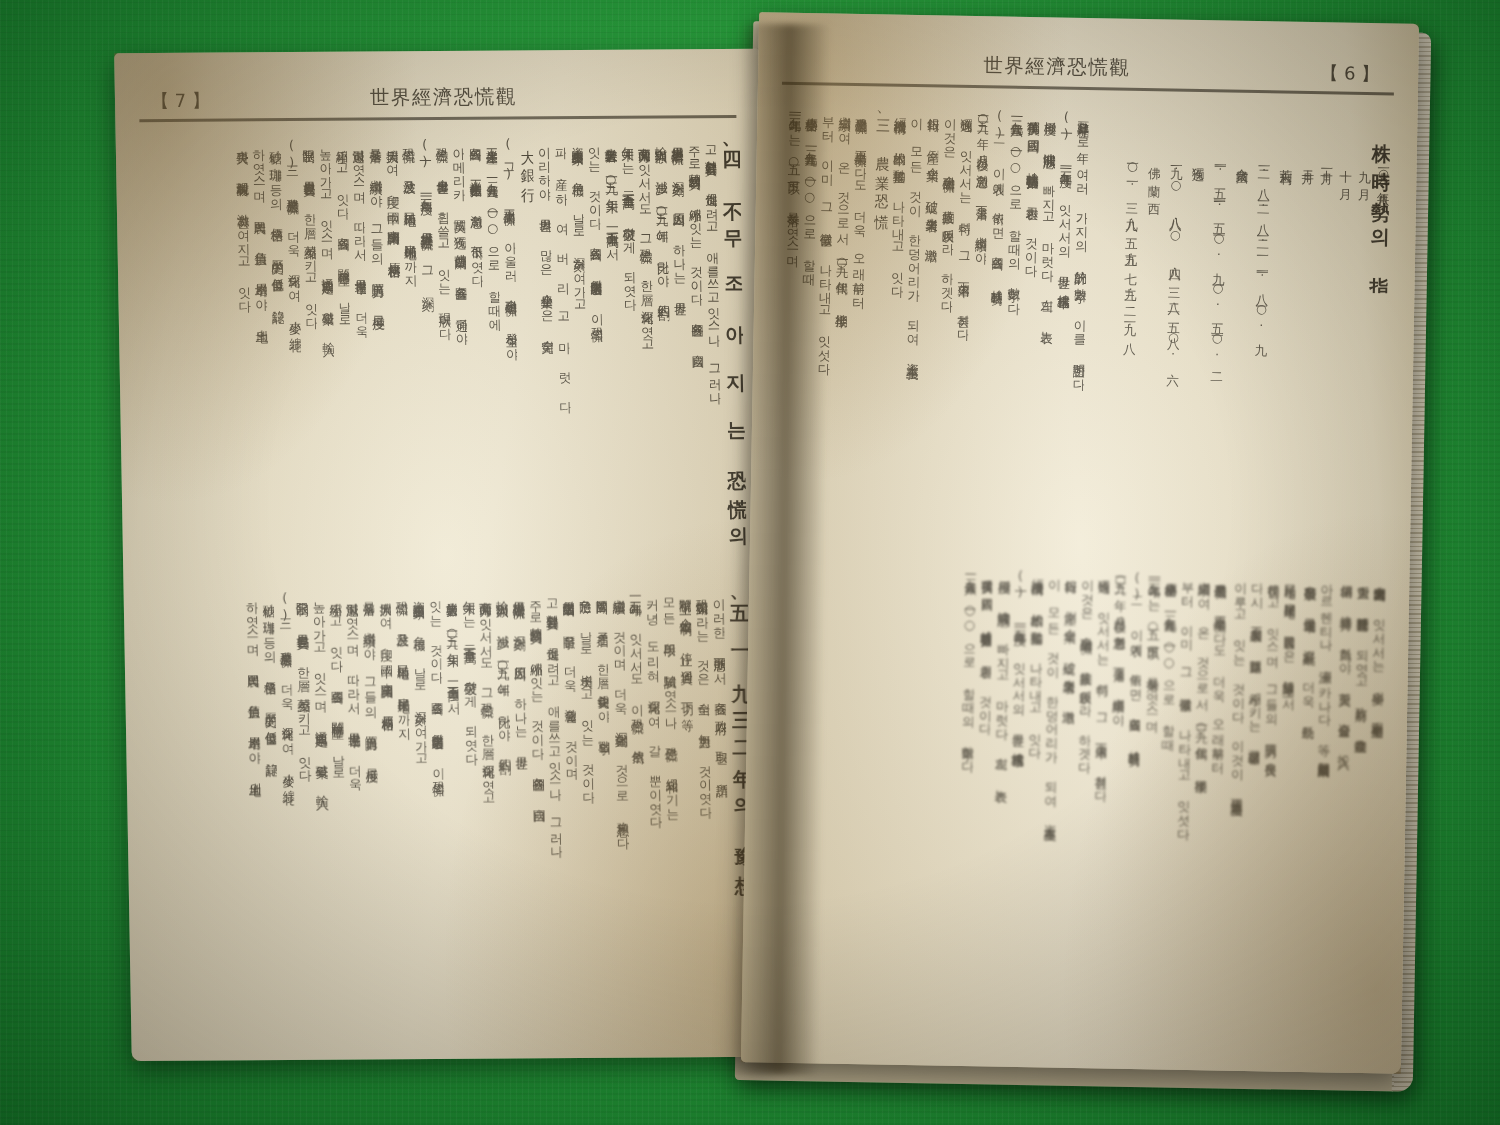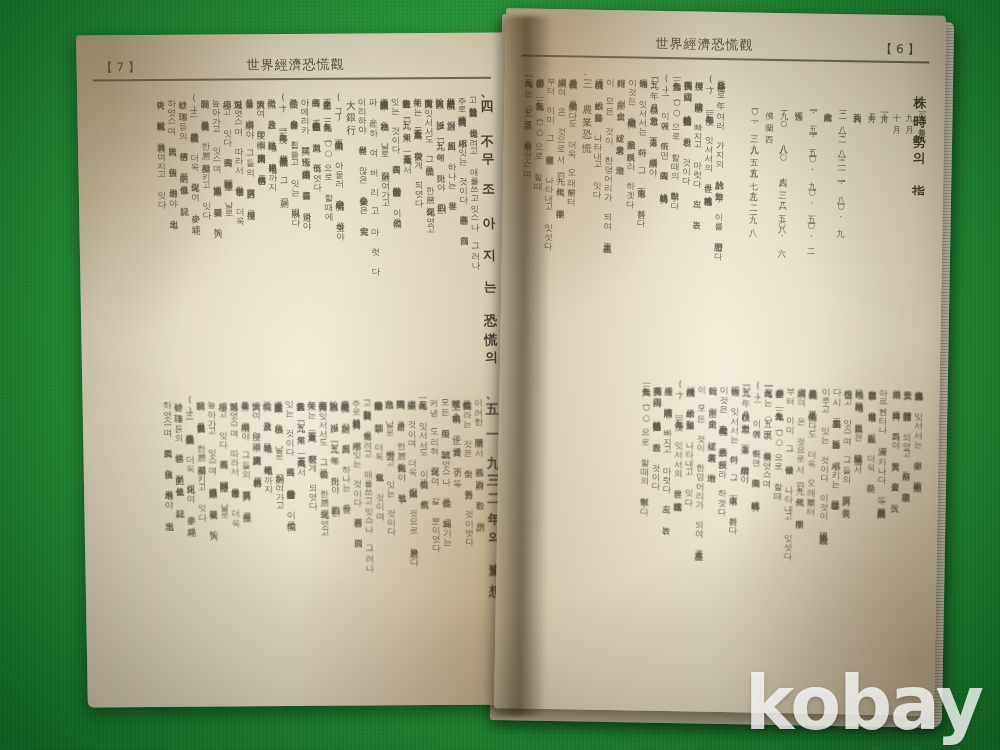--- a/index.html
+++ b/index.html
@@ -385,14 +385,13 @@
 
         <div class="aging"></div>
       </div>
     </div>
 
     <div class="gutter"></div>
   </div>
 
   <div class="vignette"></div>
 
-  <div class="watermark">kobay</div>
 </div>
 
 </body></html>

